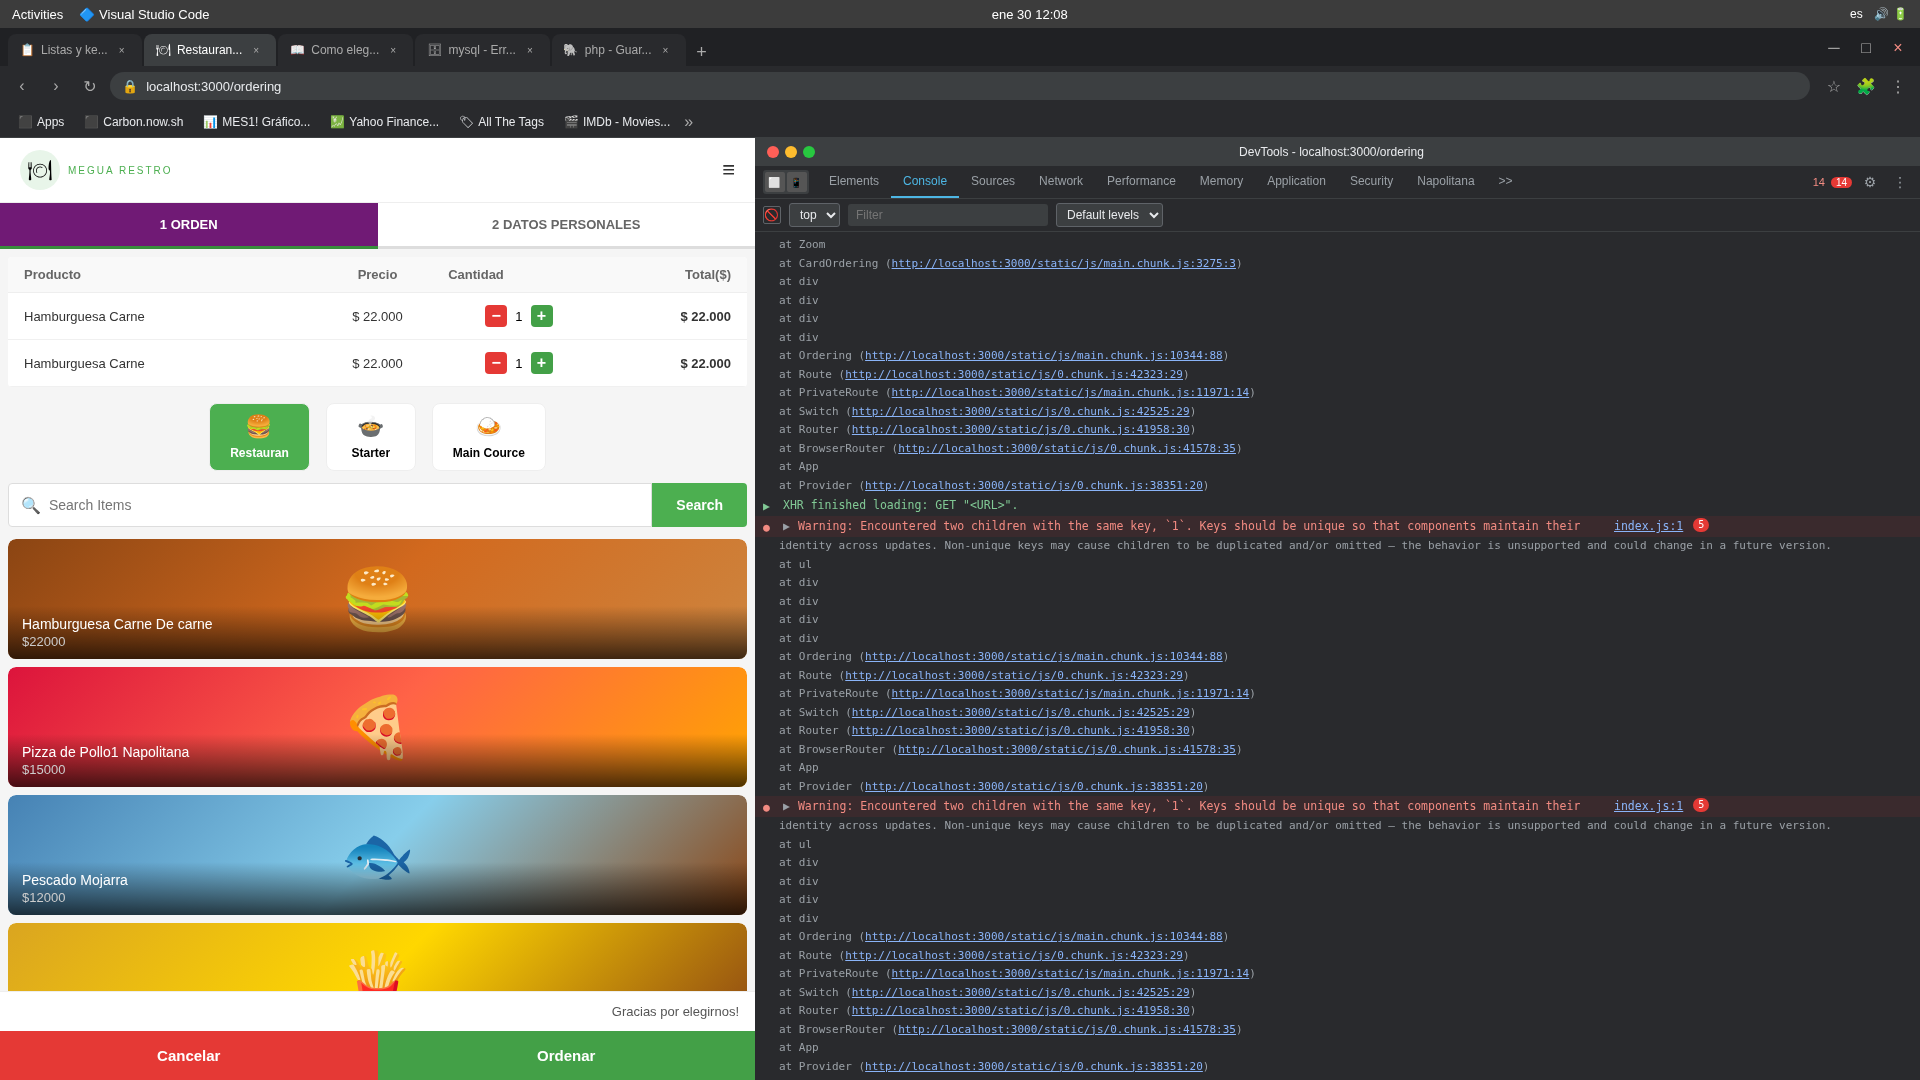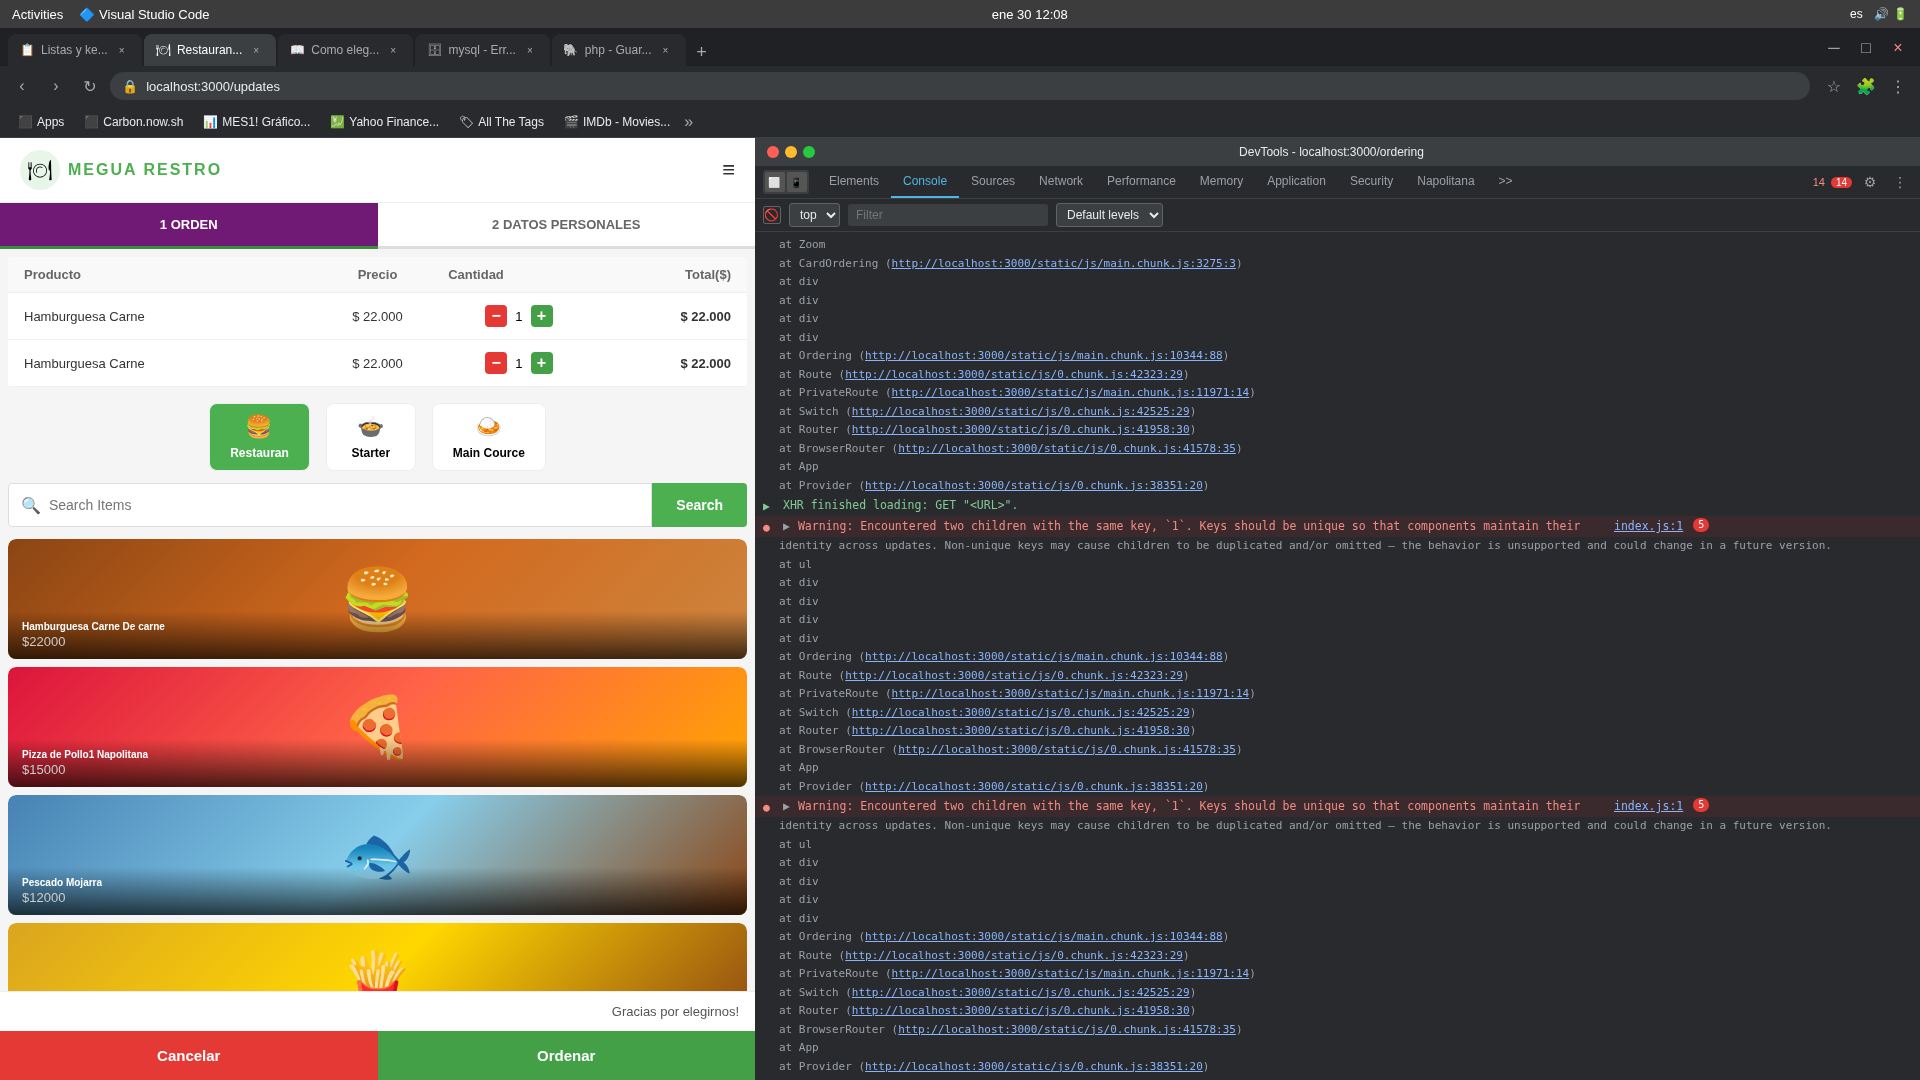--- a/index.html
+++ b/index.html
@@ -26,21 +26,21 @@
     .bookmark { font-size: 12px; color: #e8eaed; display: flex; align-items: center; gap: 4px; cursor: pointer; padding: 2px 6px; border-radius: 4px; }
 
     
     .main-area { display: flex; flex: 1; overflow: hidden; }
 
     
     .restaurant-app { width: 755px; background: #f5f5f5; display: flex; flex-direction: column; flex-shrink: 0; overflow: hidden; }
     .app-header { background: #fff; padding: 12px 20px; display: flex; align-items: center; justify-content: space-between; border-bottom: 1px solid #eee; }
     .logo { display: flex; align-items: center; gap: 8px; }
     .logo-icon { width: 40px; height: 40px; background: #e8f5e9; border-radius: 50%; display: flex; align-items: center; justify-content: center; font-size: 20px; }
-    .logo-text { font-size: 16px; font-weight: 700; color: #333; letter-spacing: 2px; }
+    .logo-text { font-size: 10px; font-weight: 400; color: #333; letter-spacing: 2px; }
     .logo-text span { color: #4caf50; }
     .hamburger { font-size: 22px; color: #333; cursor: pointer; }
 
     
     .steps { display: flex; background: #fff; }
     .step { flex: 1; padding: 14px; display: flex; align-items: center; justify-content: center; gap: 8px; font-size: 13px; font-weight: 600; cursor: pointer; border-bottom: 3px solid transparent; }
     .step.active { background: #701a75; color: #fff; border-bottom-color: #388e3c; }
     .step.inactive { color: #666; border-bottom: 3px solid #ddd; }
 
     
@@ -67,21 +67,21 @@
     .cat-tab .cat-icon { font-size: 22px; }
     .cat-tab .cat-label { font-size: 12px; font-weight: 600; }
     .search-bar { display: flex; gap: 0; margin-bottom: 12px; }
     .search-input-wrap { flex: 1; background: #fff; border: 1px solid #ddd; border-radius: 4px 0 0 4px; display: flex; align-items: center; padding: 0 12px; gap: 8px; }
     .search-input-wrap input { border: none; outline: none; font-size: 14px; color: #333; width: 100%; }
     .search-btn { background: #4caf50; color: #fff; border: none; padding: 0 24px; font-size: 14px; font-weight: 600; cursor: pointer; border-radius: 0 4px 4px 0; height: 44px; }
 
     
     .menu-item { background: #fff; border-radius: 8px; overflow: hidden; margin-bottom: 8px; display: flex; flex-direction: column; position: relative; }
     .menu-item-overlay { position: absolute; bottom: 0; left: 0; right: 0; padding: 10px 14px; background: linear-gradient(transparent, rgba(0,0,0,0.7)); color: #fff; }
-    .menu-item-name { font-size: 10px; font-weight: 700; }
+    .menu-item-name { font-size: 14px; font-weight: 400; }
     .menu-item-price { font-size: 13px; color: #ccc; margin-top: 2px; }
 
     
     .bottom-bar { background: #fff; padding: 12px 16px; text-align: right; font-size: 13px; color: #555; border-top: 1px solid #eee; }
     .action-buttons { display: flex; }
     .btn-cancel { flex: 1; background: #e53935; color: #fff; border: none; padding: 16px; font-size: 15px; font-weight: 600; cursor: pointer; }
     .btn-order { flex: 1; background: #43a047; color: #fff; border: none; padding: 16px; font-size: 15px; font-weight: 600; cursor: pointer; }
 
     
     .devtools { flex: 1; background: #292a2d; display: flex; flex-direction: column; overflow: hidden; }
@@ -176,21 +176,21 @@
       <div style="width:28px;height:28px;display:flex;align-items:center;justify-content:center;color:#f28b82;cursor:pointer;">×</div>
     </div>
   </div>
 
   <div class="nav-bar">
     <div class="nav-btn">‹</div>
     <div class="nav-btn">›</div>
     <div class="nav-btn">↻</div>
     <div class="address-bar">
       <span>🔒</span>
-      <span class="url">localhost:3000/updates</span>
+      <span class="url">localhost:3000/ordering</span>
     </div>
     <div style="display:flex;gap:4px;margin-left:4px;">
       <div class="nav-btn">☆</div>
       <div class="nav-btn">🧩</div>
       <div class="nav-btn">⋮</div>
     </div>
   </div>
 
   <div class="bookmarks-bar">
     <div class="bookmark">⬛ <span>Apps</span></div>

